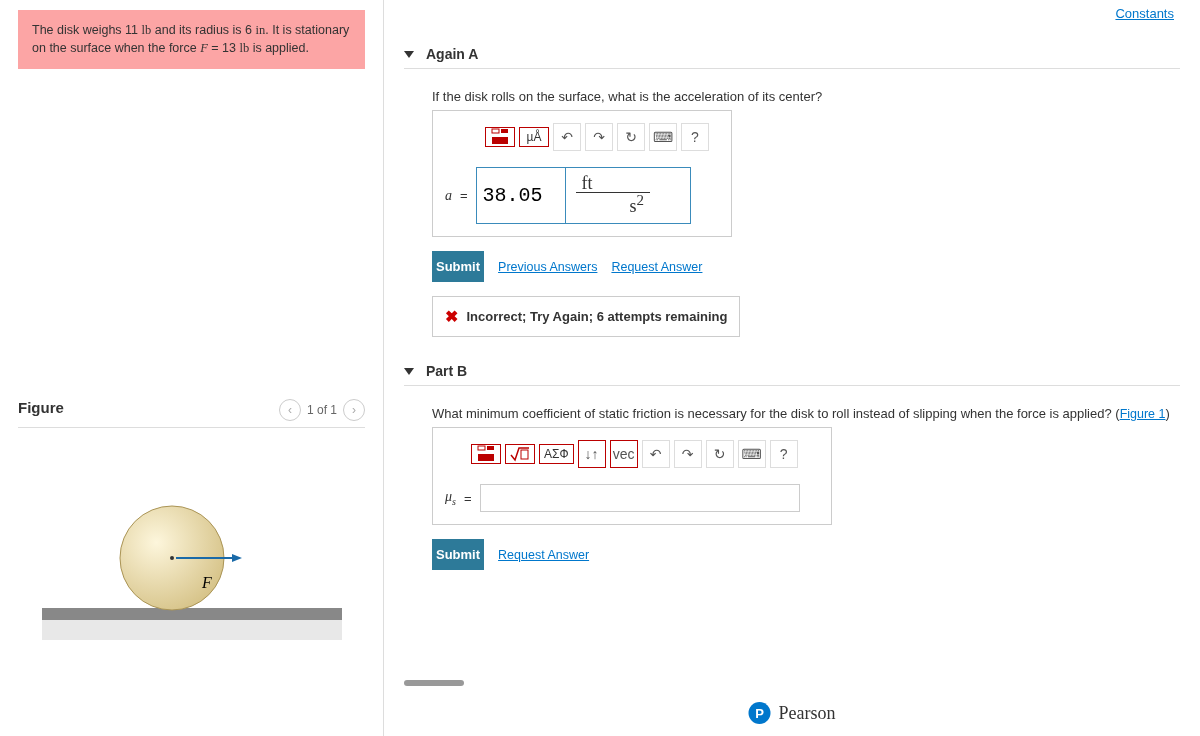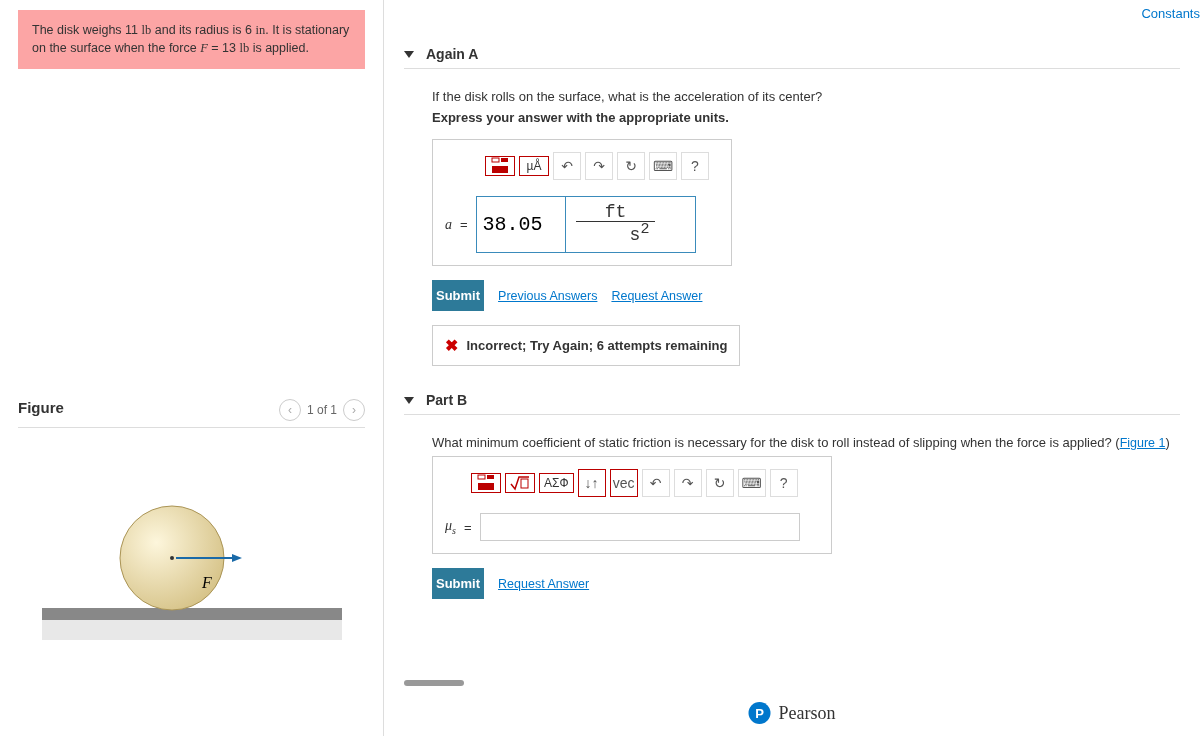--- a/index.html
+++ b/index.html
@@ -12,22 +12,23 @@
   }
   .page {
     width: 1200px;
     height: 736px;
     position: relative;
     display: flex;
   }
   .constants {
     position: absolute;
     top: 6px;
-    right: 0;
+    right: 26px;
     color: #0077cc;
+    text-decoration: underline;
     font-size: 13px;
   }
   .left-col {
     width: 384px;
     padding: 10px 18px 0 18px;
     border-right: 1px solid #ddd;
   }
   .problem-box {
     background: #fca5a5;
     padding: 12px 14px;
@@ -142,21 +143,21 @@
     width: 90px;
   }
   .units-box {
     border: 1px solid #3a8bbb;
     border-left: none;
     padding: 6px 40px 6px 10px;
     font-family: Georgia, serif;
     font-size: 18px;
     line-height: 1;
   }
-  .frac { display: inline-block; text-align: center; font-family: Liberation Mono, monospace; }
+  .frac { display: inline-block; text-align: left; }
   .frac .num { display: block; border-bottom: 1px solid #333; padding: 0 6px; }
   .frac .den { display: block; padding: 0 6px; margin-left: 48px; }
 
   .submit-row {
     margin-top: 14px;
     display: flex;
     align-items: center;
     gap: 14px;
   }
   .submit-btn {
@@ -265,21 +266,20 @@
   </div>
 
   <div class="right-col">
 
     <div class="part-header">
       <span class="caret"></span>
       <span class="part-title">Again A</span>
     </div>
     <div class="part-body">
       <div class="prompt">If the disk rolls on the surface, what is the acceleration of its center?</div>
-      <div class="instruct">Express your answer with the appropriate units.</div>
 
       <div class="answer-box">
         <div class="toolbar">
           <span class="tool-btn">
             <svg width="18" height="18">
                 <rect x="1" y="1" width="7" height="4" fill="none" stroke="#b00"></rect>
                 <rect x="10" y="1" width="7" height="4" fill="#b00"></rect>
                 <rect x="1" y="9" width="16" height="7" fill="#b00"></rect>
               </svg>
           </span>

